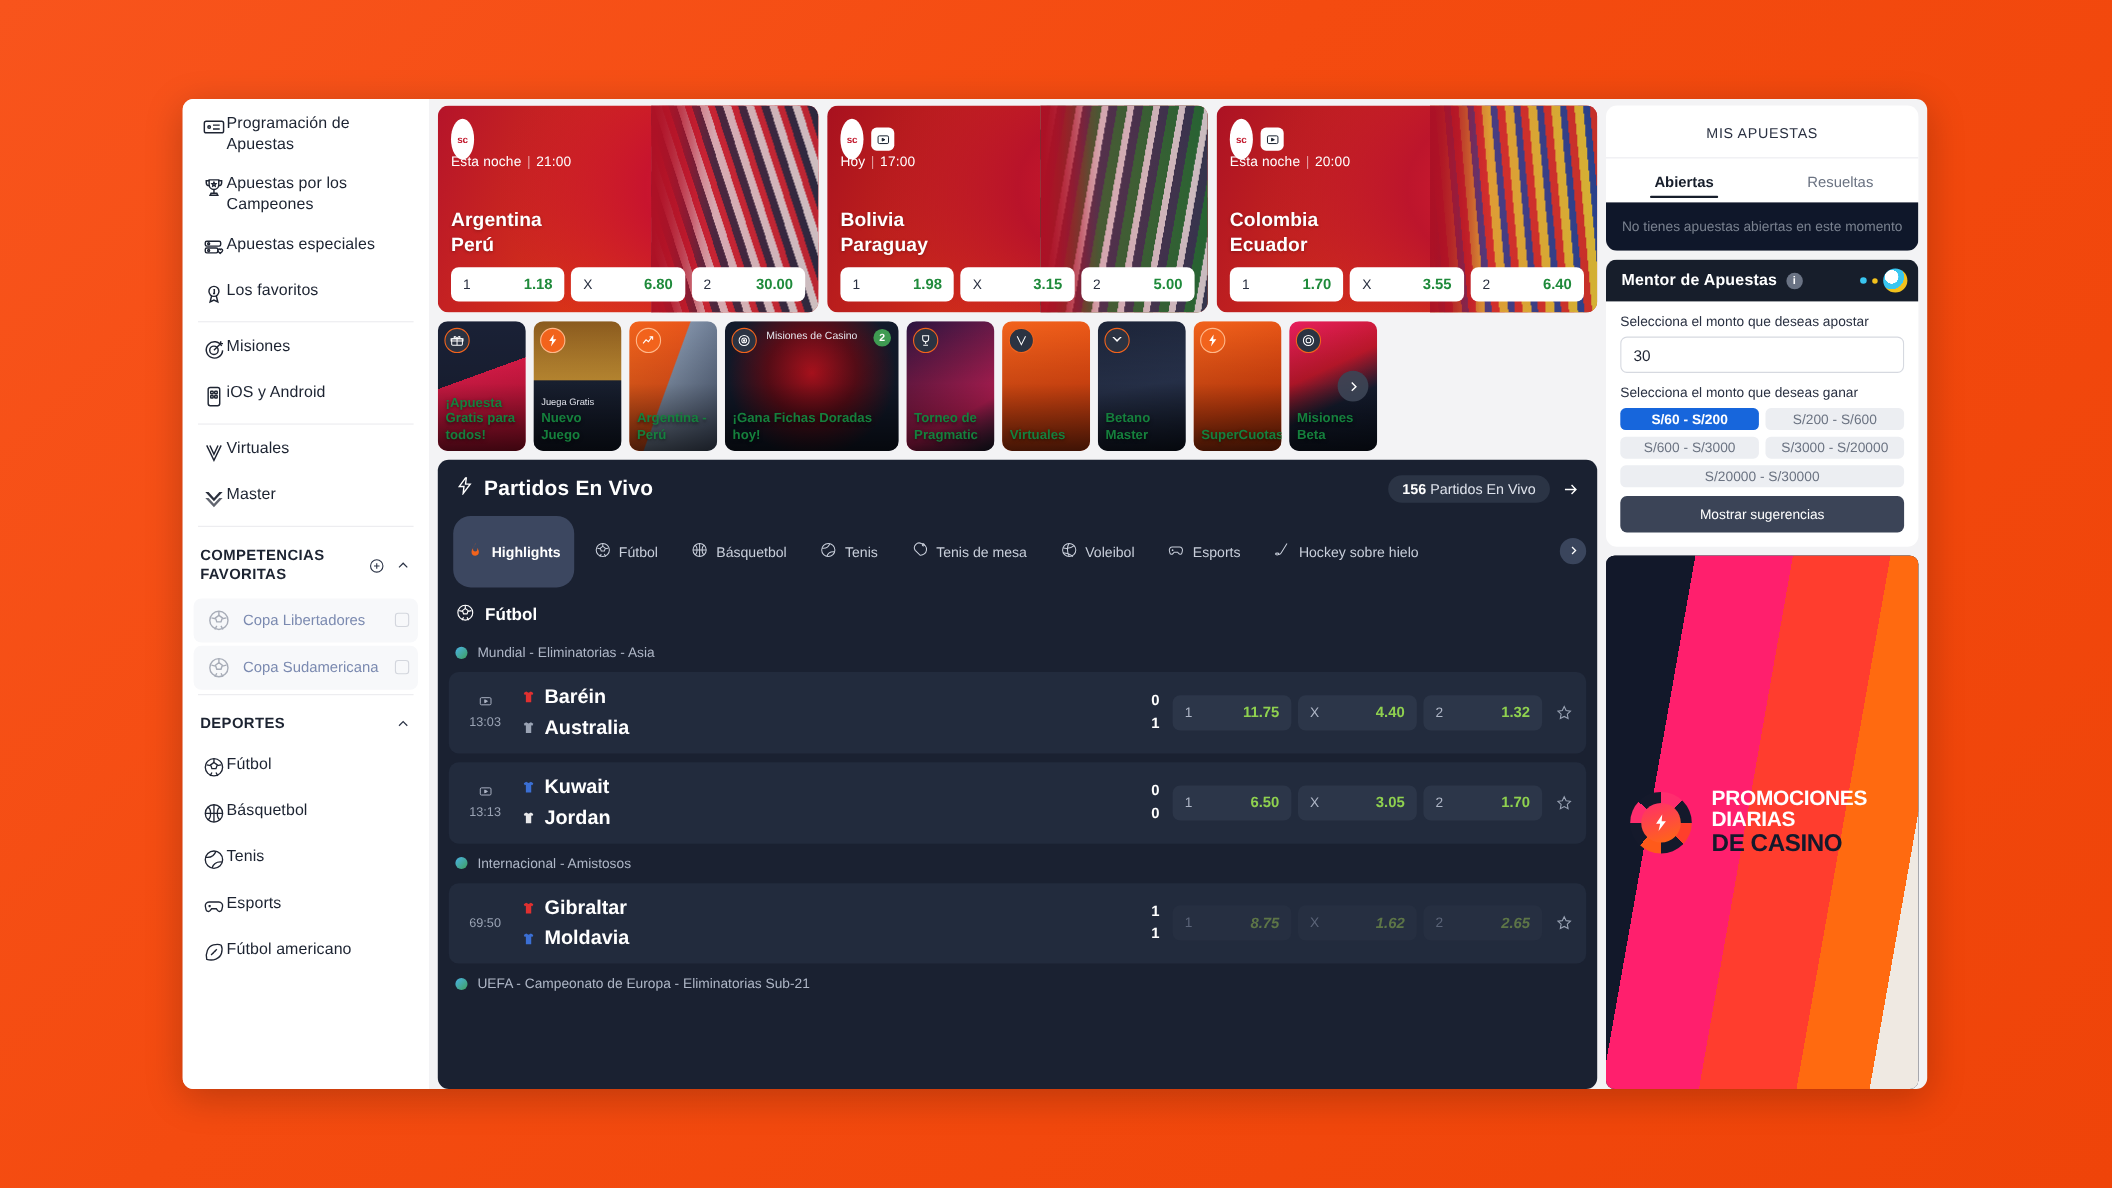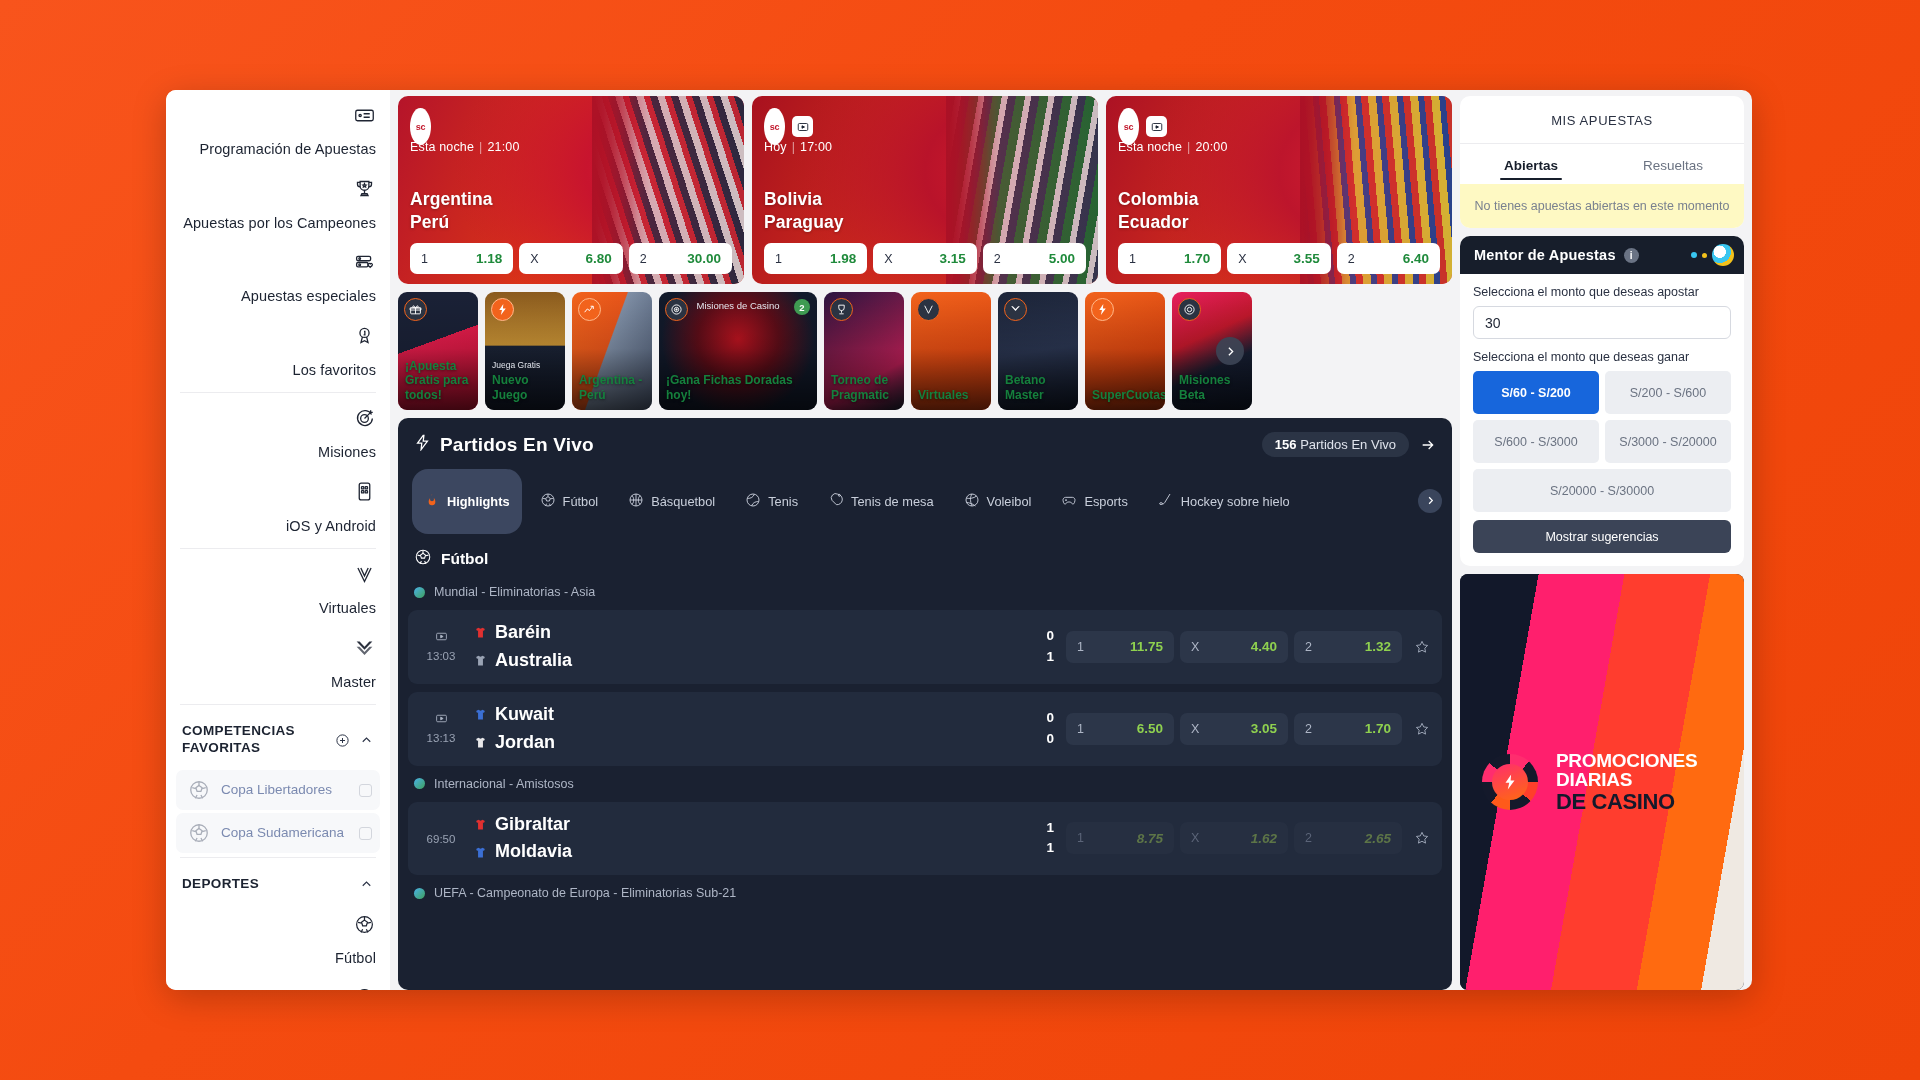--- a/index.html
+++ b/index.html
@@ -23,25 +23,24 @@
 
   
   .sidebar {
     width: 224px; flex: 0 0 224px;
     background: #ffffff;
     height: 100%;
     overflow: hidden;
     padding-top: 4px;
   }
   .nav-item {
-    display: flex; align-items: flex-end; gap: 13px;
+    display: flex; align-items: flex-start; 
     padding: 9px 14px 9px 16px;
     min-height: 40px;
     cursor: pointer;
-    flex-direction: column;
   }
   .nav-ico { width: 24px; height: 24px; flex: 0 0 24px; display:flex; align-items:center; justify-content:center; color:#1f2533; }
   .nav-ico svg { width: 21px; height: 21px; display:block; }
   .nav-label {
     font-size: 14.5px; color: #1c2331; line-height: 1.28;
     letter-spacing: .1px;
   }
   .nav-sep { height: 1px; background: #ececef; margin: 4px 14px; }
 
   .sec-head {
@@ -293,21 +292,21 @@
   .mb-tab{
     flex:1 1 0;text-align:center;padding:14px 0 11px 0;
     font-size:13.5px;color:#6b7382;cursor:pointer;position:relative;
   }
   .mb-tab.active{ color:#171e2b;font-weight:700; }
   .mb-tab.active::after{
     content:"";position:absolute;left:50%;transform:translateX(-50%);
     bottom:4px;width:62px;height:2.5px;background:#171e2b;border-radius:2px;
   }
   .mybets-empty{
-    background:#fef9c3;text-align:center;padding:15px 10px;
+    background:#0f172a;text-align:center;padding:15px 10px;
     font-size:12.5px;color:#79818f;
   }
 
   .mentor{ background:#fff;border-radius:10px;overflow:hidden;flex:0 0 auto; }
   .mentor-h{
     background:#171e2b;display:flex;align-items:center;gap:8px;
     padding:11px 14px;position:relative;
   }
   .mentor-h .ttl{font-size:14.5px;font-weight:700;color:#fff;letter-spacing:.2px;}
   .mentor-h .info{
@@ -320,21 +319,21 @@
   .mentor-body{ padding:11px 13px 13px 13px; }
   .m-lbl{ font-size:12.5px;color:#2a3142;margin-bottom:7px; }
   .m-input{
     width:100%;height:33px;border:1px solid #d6d9e0;border-radius:6px;
     padding:0 11px;font-size:14px;color:#1f2533;font-family:inherit;
     margin-bottom:11px;background:#fff;
   }
   .m-grid{ display:flex;flex-wrap:wrap;gap:6px;margin-top:7px; }
   .m-chip{
     flex:1 1 calc(50% - 3px); min-width:0;
-    height:43px;border-radius:5px;background:#eceef2;
+    height:20px;border-radius:5px;background:#eceef2;
     display:flex;align-items:center;justify-content:center;
     font-size:12.5px;color:#6b7382;cursor:pointer;
   }
   .m-chip.full{ flex:1 1 100%; }
   .m-chip.sel{ background:#1766dc;color:#fff;font-weight:700; }
   .m-btn{
     margin-top:8px;width:100%;height:33px;border-radius:6px;
     background:#3b4457;color:#fff;font-size:12.5px;
     display:flex;align-items:center;justify-content:center;cursor:pointer;
     border:none;font-family:inherit;

